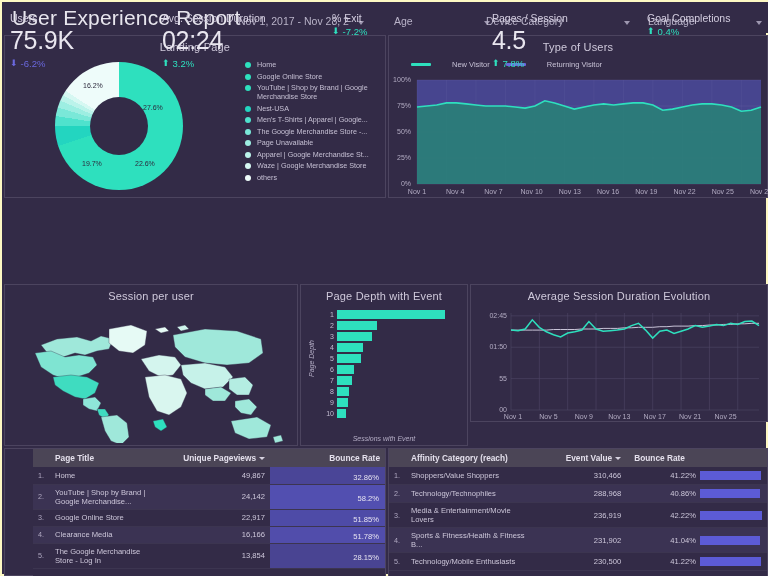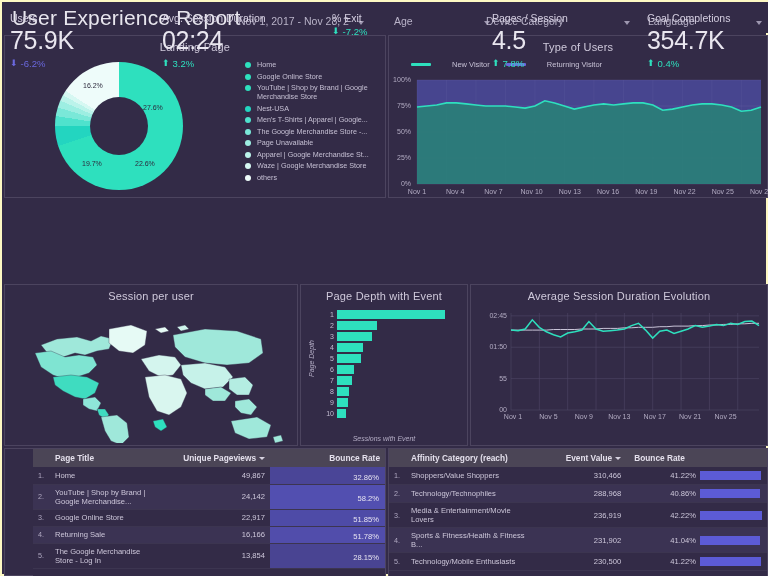--- a/index.html
+++ b/index.html
@@ -84,21 +84,21 @@
   #p-kpi { left: 2px; top: 198px; width: 764px; height: 82px; border: none; background: #332b47; }
   .kpi { position: absolute; top: 10px; }
   .kpi-lab { font-size: 10.5px; color: #d4cee0; }
   .kpi-val { font-size: 25px; color: #e9e6ef; line-height: 31px; margin-top: 1px; letter-spacing: -.3px; }
   .kpi-delta { font-size: 9.5px; margin-top: 2px; display: flex; align-items: center; gap: 3px; }
   .arrow { font-size: 9px; line-height: 9px; }
 
   
   #p-map   { left: 2px; top: 282px; width: 294px; height: 162px; }
   #p-depth { left: 298px; top: 282px; width: 168px; height: 162px; }
-  #p-asd   { left: 468px; top: 282px; width: 298px; height: 162px; }
+  #p-asd   { left: 468px; top: 282px; width: 298px; height: 138px; }
 
   .bar-row { display: flex; align-items: center; height: 11px; }
   .bar-num { width: 14px; text-align: right; font-size: 7px; color: #c1bbd0; padding-right: 3px; }
   .bar { height: 8.5px; background: #2ee0be; }
   .axis-y-title {
     position: absolute; left: 7px; top: 92px;
     transform: rotate(-90deg); transform-origin: left top;
     font-size: 7px; color: #b5aec6; font-style: italic; white-space: nowrap;
   }
   .axis-x-title {
@@ -305,21 +305,20 @@
       <div class="kpi" style="left: 490px;">
         <div class="kpi-lab">Pages / Session</div>
         <div class="kpi-val">4.5</div>
         <div class="kpi-delta" style="color: rgb(46, 224, 190);">
           <span class="arrow">⬆</span>
           <span>7.8%</span>
         </div>
       </div>
       <div class="kpi" style="left: 645px;">
         <div class="kpi-lab">Goal Completions</div>
-        <div class="kpi-val">354.7K</div>
         <div class="kpi-delta" style="color: rgb(46, 224, 190);">
           <span class="arrow">⬆</span>
           <span>0.4%</span>
         </div>
       </div>
     </div>
 
   <div class="panel" id="p-map">
     <div class="panel-title">Session per user</div>
     <svg width="292" height="138" viewBox="0 0 292 138" style="position:absolute;left:0;top:20px;">
@@ -464,21 +463,21 @@
             <td class="idx">3.</td>
             <td>Google Online Store</td>
             <td class="num">22,917</td>
             <td class="br">
               <span class="br-fill" style="width:100%;opacity:0.67"></span>
               <span class="br-txt">51.85%</span>
             </td>
           </tr>
           <tr>
             <td class="idx">4.</td>
-            <td>Returning Sale</td>
+            <td>Clearance Media</td>
             <td class="num">16,166</td>
             <td class="br">
               <span class="br-fill" style="width:100%;opacity:0.67"></span>
               <span class="br-txt">51.78%</span>
             </td>
           </tr>
           <tr>
             <td class="idx">5.</td>
             <td>The Google Merchandise Store - Log In</td>
             <td class="num">13,854</td>

